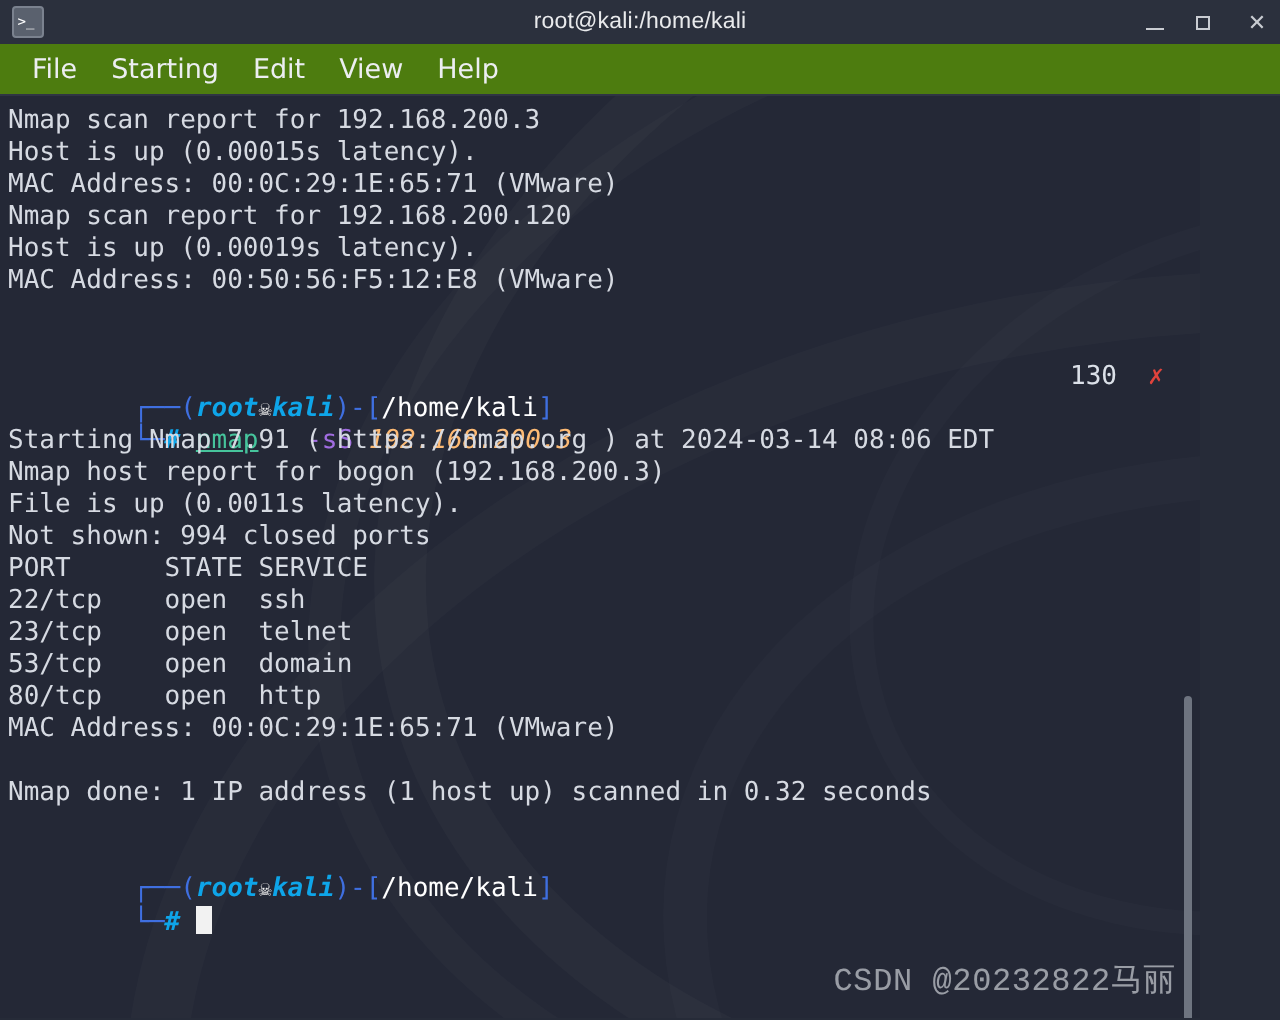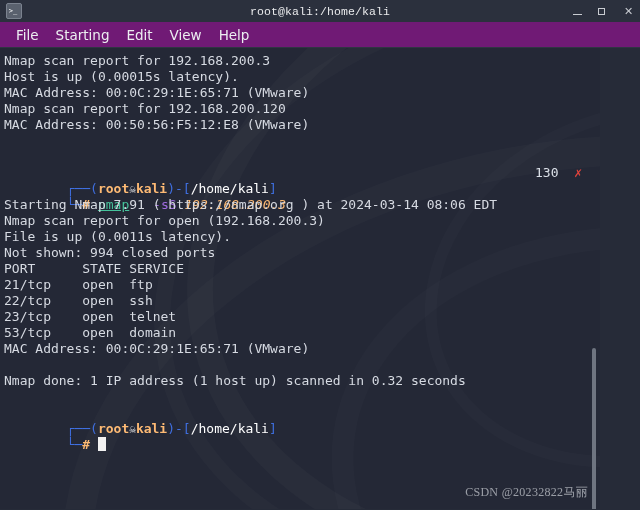--- a/index.html
+++ b/index.html
@@ -47,21 +47,21 @@
   }
   #app-icon .glyph {
     color: #ffffff;
     font-size: 7px;
     line-height: 7px;
     font-family: "DejaVu Sans Mono", monospace;
     transform: translate(-1px, 0);
   }
   #title-text {
     color: #e9eaec;
-    font-family: Liberation Mono, monospace;
+    font-family: Liberation Sans, sans-serif;
     font-size: 11.5px;
     letter-spacing: 0.1px;
     white-space: nowrap;
   }
   #win-controls {
     position: absolute;
     right: 6px;
     top: 0;
     height: 22px;
     display: flex;
@@ -86,21 +86,21 @@
   .wminus {
     width: 9px;
     height: 0;
     border-top: 1.5px solid #c9ccd2;
     margin-top: 6px;
   }
 
   
   #menubar {
     height: 26px;
-    background: #701a75;
+    background: #4d7c0f;
     border-bottom: 1px solid #2f3542;
     display: flex;
     align-items: center;
     padding-left: 8px;
     box-sizing: border-box;
   }
   .menu-item {
     color: #eceef1;
     font-family: "DejaVu Sans", sans-serif;
     font-size: 13.5px;
@@ -163,21 +163,21 @@
     font-family: "DejaVu Sans Mono", monospace;
     font-size: 13px;
     line-height: 16px;
     color: #d6dae2;
     white-space: pre;
     height: 16px;
   }
   .blank { height: 16px; }
 
   
-  .c-red    { color: #fdba74; font-weight: bold; }
+  .c-red    { color: #0ea5e9; font-weight: bold; font-style: italic; }
   .c-blue   { color: #3f6fe0; }
   .c-white-b{ color: #ffffff; font-weight: normal; }
   .c-green  { color: #46c49c; text-decoration: underline; }
   .c-purple { color: #a06ce0; margin-left: 16px; }
   .c-plain  { color: #fdba74; font-style: italic; }
   .c-skull  { color: #f2f2f2; font-size: 11px; }
 
   .promptline { position: relative; }
   .status {
     position: absolute;
@@ -219,22 +219,22 @@
     background: #6e7480;
     border-radius: 2px;
   }
 
   
   #watermark {
     position: absolute;
     right: 12px;
     bottom: 8px;
     color: rgba(226,229,234,0.62);
-    font-family: Liberation Serif, serif;
-    font-size: 12px;
+    font-family: Liberation Mono, monospace;
+    font-size: 16px;
     letter-spacing: 0.3px;
     z-index: 6;
     white-space: nowrap;
   }
 </style>
 </head>
 <body>
 
 <div id="window">
 
@@ -268,44 +268,45 @@
     <div class="swoosh" id="sw3"></div>
     <div class="swoosh" id="sw4"></div>
     <div class="swoosh" id="sw5"></div>
 
     <div id="screen">
 
       <div class="line">Nmap scan report for 192.168.200.3</div>
       <div class="line">Host is up (0.00015s latency).</div>
       <div class="line">MAC Address: 00:0C:29:1E:65:71 (VMware)</div>
       <div class="line">Nmap scan report for 192.168.200.120</div>
+      <div class="line">Host is up (0.00019s latency).</div>
       <div class="line">MAC Address: 00:50:56:F5:12:E8 (VMware)</div>
 
       <div class="blank"></div>
       <div class="blank"></div>
 
       <div class="line promptline">
         <span class="c-blue">┌──</span><span class="c-blue">(</span><span class="c-red">root</span><span class="c-skull">☠</span><span class="c-red">kali</span><span class="c-blue">)</span><span class="c-blue">-</span><span class="c-blue">[</span><span class="c-white-b">/home/kali</span><span class="c-blue">]</span>
         <span class="status"><span>130</span><span>  </span><span class="xmark">✗</span></span>
       </div>
 
       <div class="line">
         <span class="c-blue">└─</span><span class="c-red">#</span><span> </span><span class="c-green">nmap</span><span> </span><span class="c-purple">-sS</span><span> </span><span class="c-plain">192.168.200.3</span>
       </div>
 
       <div class="line">Starting Nmap 7.91 ( https://nmap.org ) at 2024-03-14 08:06 EDT</div>
-      <div class="line">Nmap scan report for open (192.168.200.3)</div>
+      <div class="line">Nmap host report for bogon (192.168.200.3)</div>
       <div class="line">File is up (0.0011s latency).</div>
       <div class="line">Not shown: 994 closed ports</div>
 
       <div class="line">PORT      STATE SERVICE</div>
-      <div class="line">21/tcp    open  ftp</div>
       <div class="line">22/tcp    open  ssh</div>
       <div class="line">23/tcp    open  telnet</div>
       <div class="line">53/tcp    open  domain</div>
+      <div class="line">80/tcp    open  http</div>
 
       <div class="line">MAC Address: 00:0C:29:1E:65:71 (VMware)</div>
       <div class="blank"></div>
       <div class="line">Nmap done: 1 IP address (1 host up) scanned in 0.32 seconds</div>
 
       <div class="blank"></div>
 
       <div class="line">
         <span class="c-blue">┌──</span><span class="c-blue">(</span><span class="c-red">root</span><span class="c-skull">☠</span><span class="c-red">kali</span><span class="c-blue">)</span><span class="c-blue">-</span><span class="c-blue">[</span><span class="c-white-b">/home/kali</span><span class="c-blue">]</span>
       </div>

